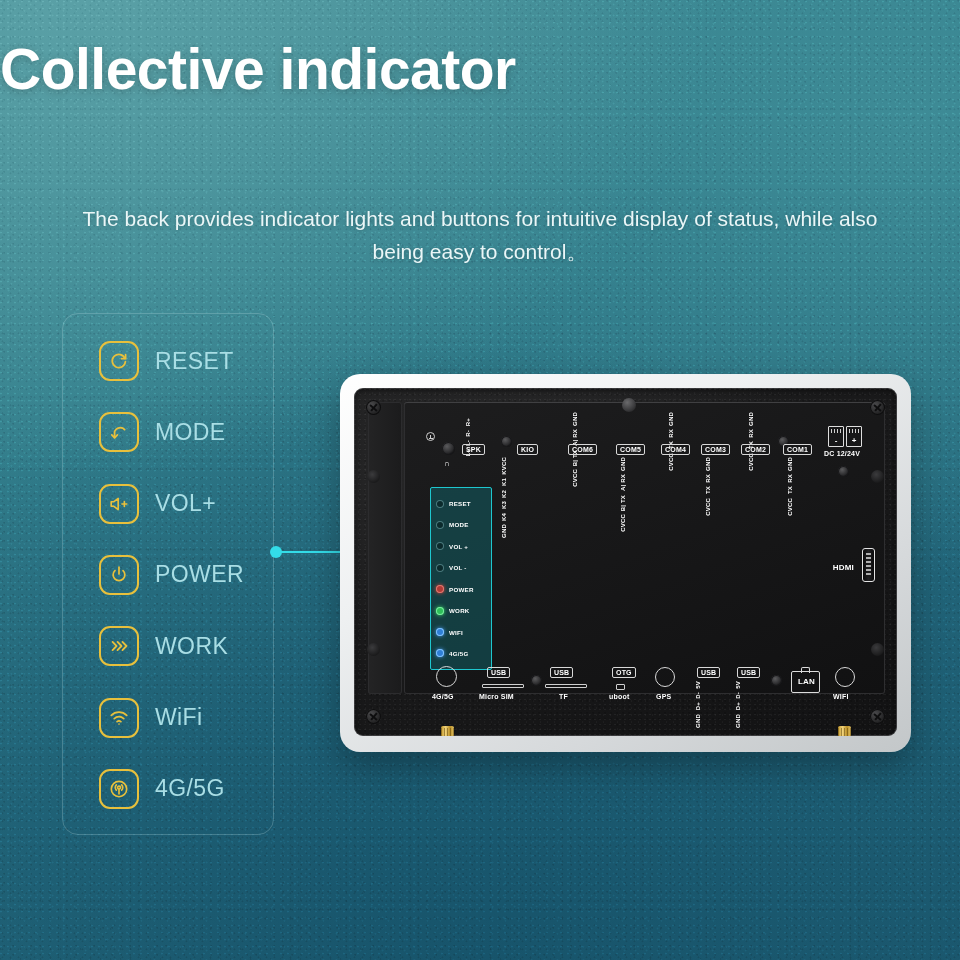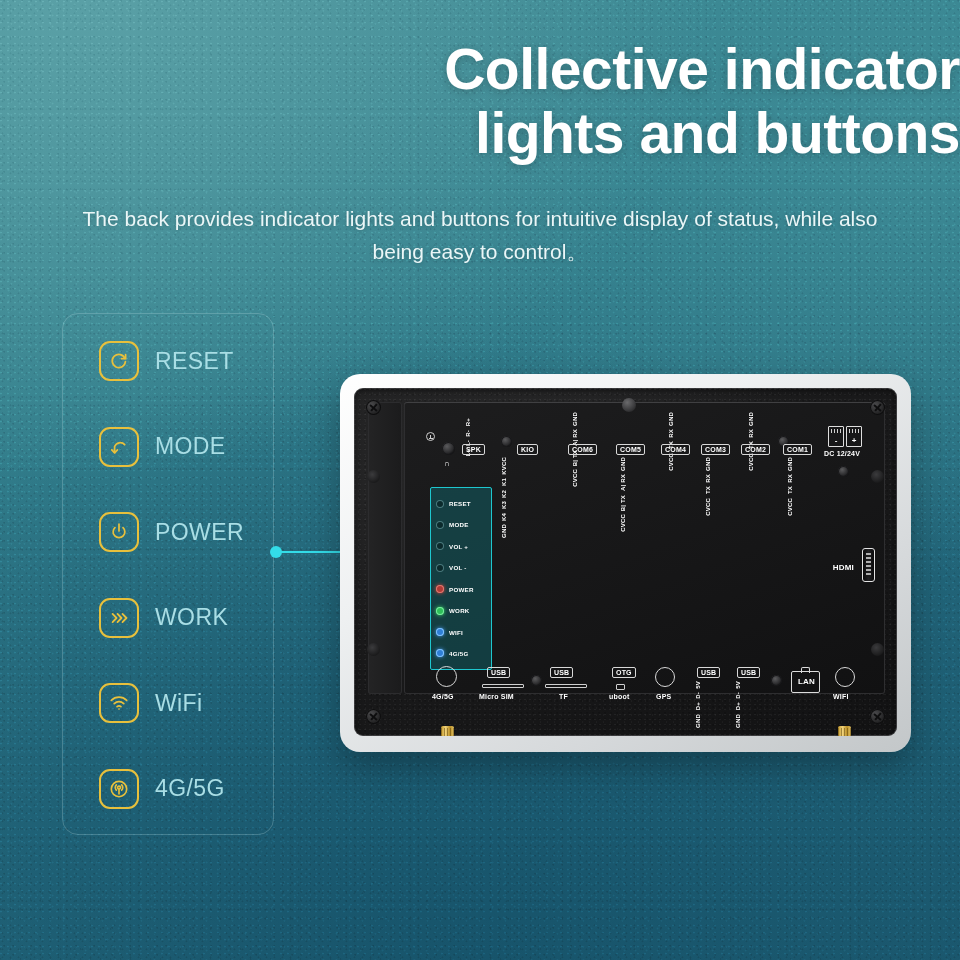--- a/index.html
+++ b/index.html
@@ -28,21 +28,21 @@
       radial-gradient(circle at 78% 41%, rgba(255,255,255,.40) .6px, transparent 1.2px),
       radial-gradient(circle at 31% 67%, rgba(0,0,0,.40) .6px, transparent 1.2px),
       radial-gradient(circle at 88% 83%, rgba(255,255,255,.35) .6px, transparent 1.2px),
       radial-gradient(circle at 5% 91%,  rgba(0,0,0,.35) .6px, transparent 1.2px);
     background-size:7px 7px, 9px 9px, 11px 11px, 8px 8px, 13px 13px, 10px 10px;
   }
 
   
   #headline {
     position:absolute; left:0; right:0; top:38px;
-    text-align:right; color:#ffffff;
+    text-align:left; color:#ffffff;
     font-size:57px; font-weight:700; line-height:1.12;
     letter-spacing:-.5px;
     text-shadow:0 2px 10px rgba(0,0,0,.22);
   }
   #headline .l2 { display:block; }
   #subhead {
     position:absolute; left:70px; right:70px; top:203px;
     text-align:center; color:#eaf6f7;
     font-size:21px; font-weight:400; line-height:1.55;
     text-shadow:0 1px 5px rgba(0,0,0,.22);
@@ -246,21 +246,20 @@
 </head>
 <body>
 
 <div id="bg">
   <div class="g1"></div>
   <div class="noise"></div>
 </div>
 
 <h1 id="headline">
   <span>Collective indicator</span>
-  <span class="l2">lights and buttons</span>
 </h1>
 <p id="subhead">The back provides indicator lights and buttons for intuitive display of status, while also being easy to control。</p>
 
 <div id="legend">
 
   <div class="lrow">
     <span class="lico">
       <svg width="22" height="22" viewBox="0 0 24 24" fill="none" stroke="#e8c03c" stroke-width="1.9" stroke-linecap="round">
         <path d="M18.5 9.3A7.2 7.2 0 1 0 19 12.6"></path>
           <path d="M19.2 5.1v4.4h-4.4"></path>
@@ -272,20 +271,29 @@
   <div class="lrow">
     <span class="lico">
       <svg width="22" height="22" viewBox="0 0 24 24" fill="none" stroke="#e8c03c" stroke-width="1.9" stroke-linecap="round" stroke-linejoin="round">
         <path d="M18.2 9.5A6.6 6.6 0 0 0 7.2 11.5v6.4"></path>
           <path d="M4.1 15.2l3.1 3.1 3.1-3.1"></path>
       </svg>
     </span>
     <span class="llab">MODE</span>
   </div>
 
+  <div class="lrow">
+    <span class="lico">
+      <svg width="22" height="22" viewBox="0 0 24 24" fill="none" stroke="#e8c03c" stroke-width="1.8" stroke-linecap="round" stroke-linejoin="round">
+        <path d="M3.5 9.5h3l4.6-3.6v12.2L6.5 14.5h-3z"></path>
+        <path d="M15.2 12h5.3M17.85 9.35v5.3"></path>
+      </svg>
+    </span>
+    <span class="llab">VOL+</span>
+  </div>
 
 
   <div class="lrow">
     <span class="lico">
       <svg width="22" height="22" viewBox="0 0 24 24" fill="none" stroke="#e8c03c" stroke-width="1.9" stroke-linecap="round">
         <path d="M7.6 7.2a6.4 6.4 0 1 0 8.8 0"></path>
           <path d="M12 3.4v7.4"></path>
       </svg>
     </span>
     <span class="llab">POWER</span>

